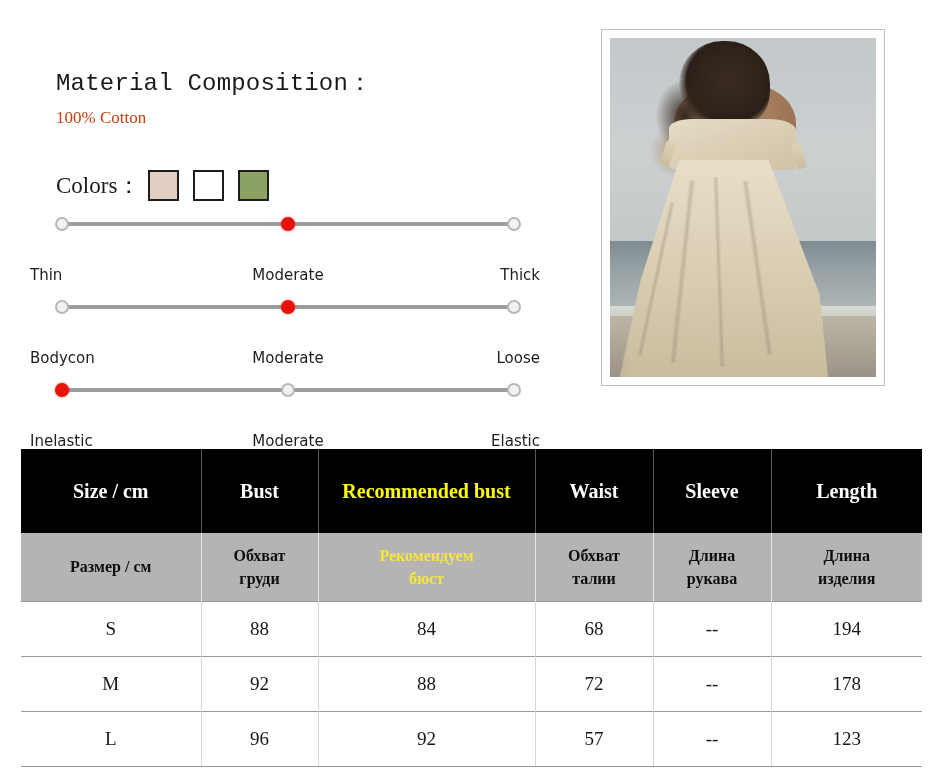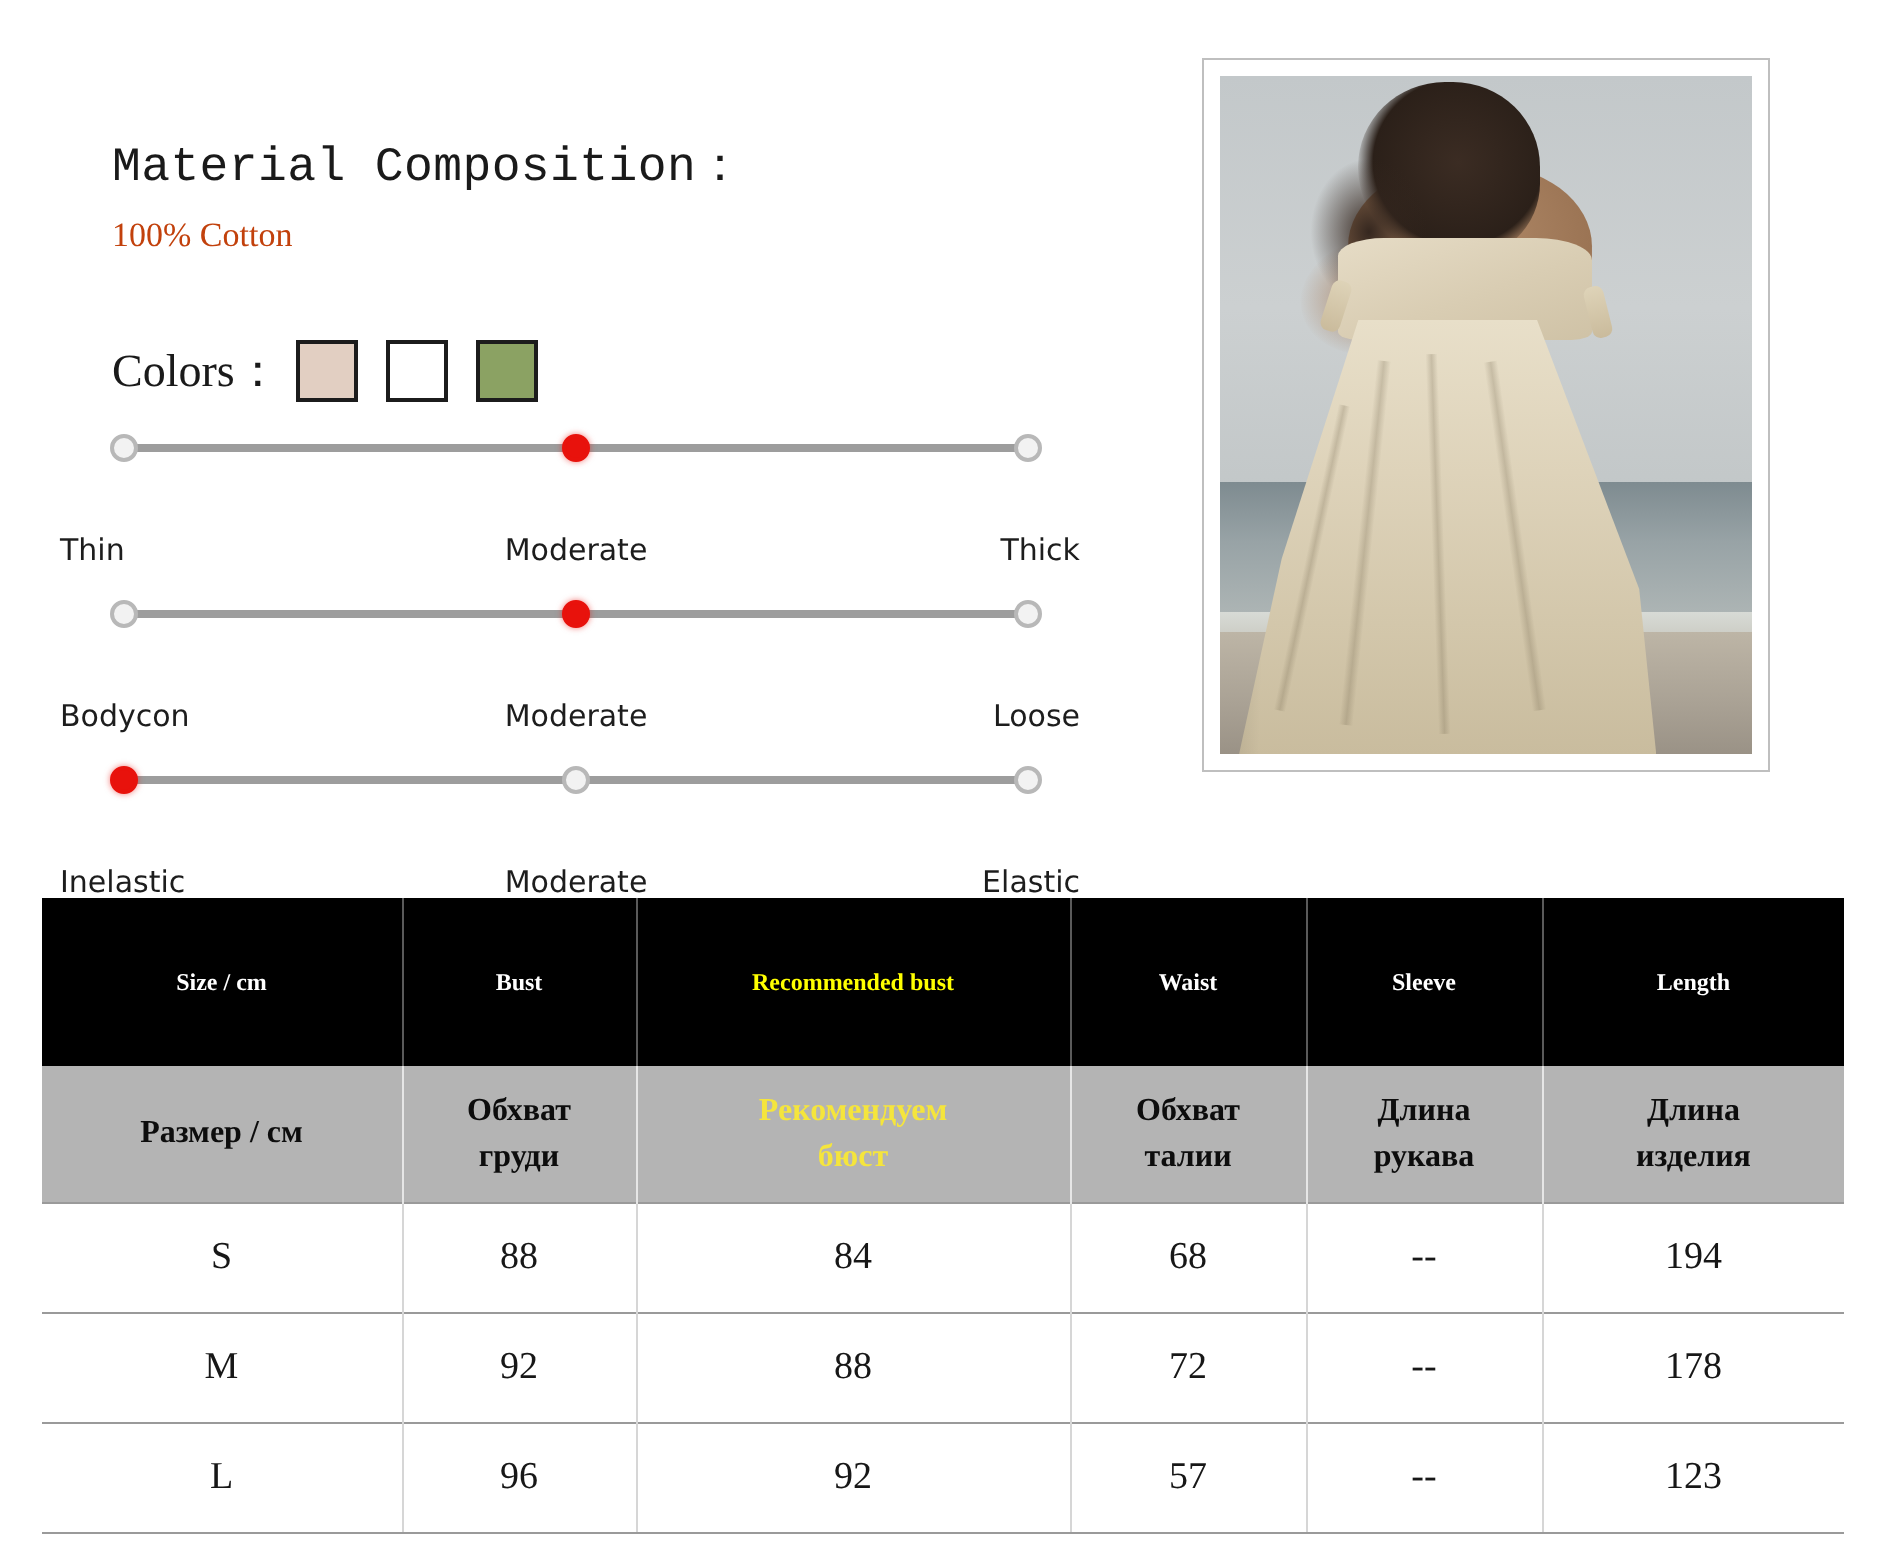--- a/index.html
+++ b/index.html
@@ -245,21 +245,21 @@
     font-family: "Liberation Serif", serif;
   }
   #size-table td {
     text-align: center;
     vertical-align: middle;
     padding: 0;
   }
   tr.row-head-en td {
     background: #000000;
     color: #ffffff;
-    font-size: 12px;
+    font-size: 20px;
     font-weight: bold;
     height: 84px;
     border-right: 1px solid #5a5a5a;
   }
   tr.row-head-en td:last-child { border-right: none; }
 
   tr.row-head-ru td {
     background: #b4b4b4;
     color: #0d0d0d;
     font-size: 16px;

